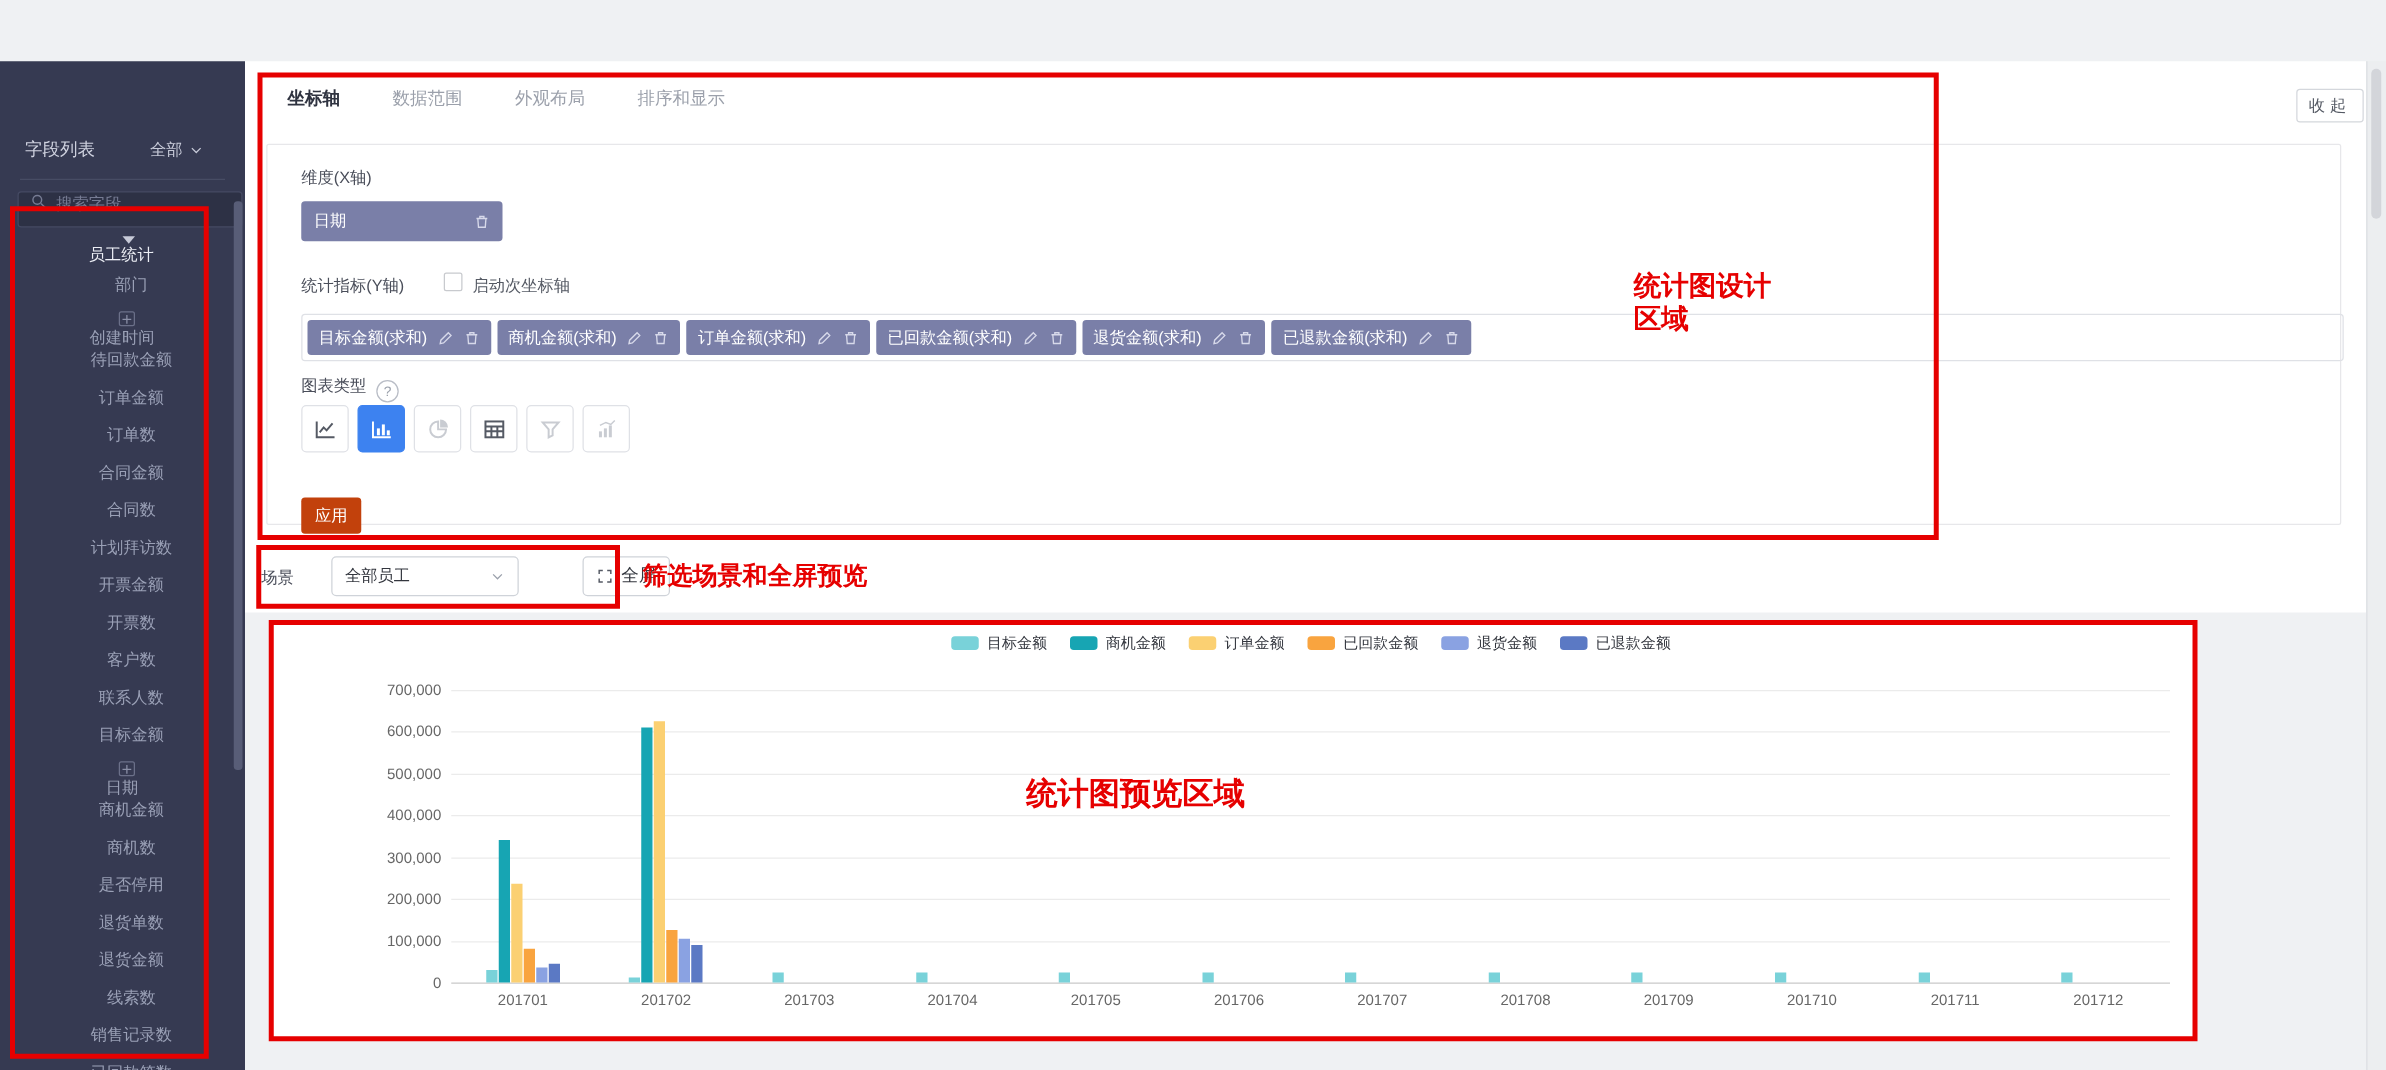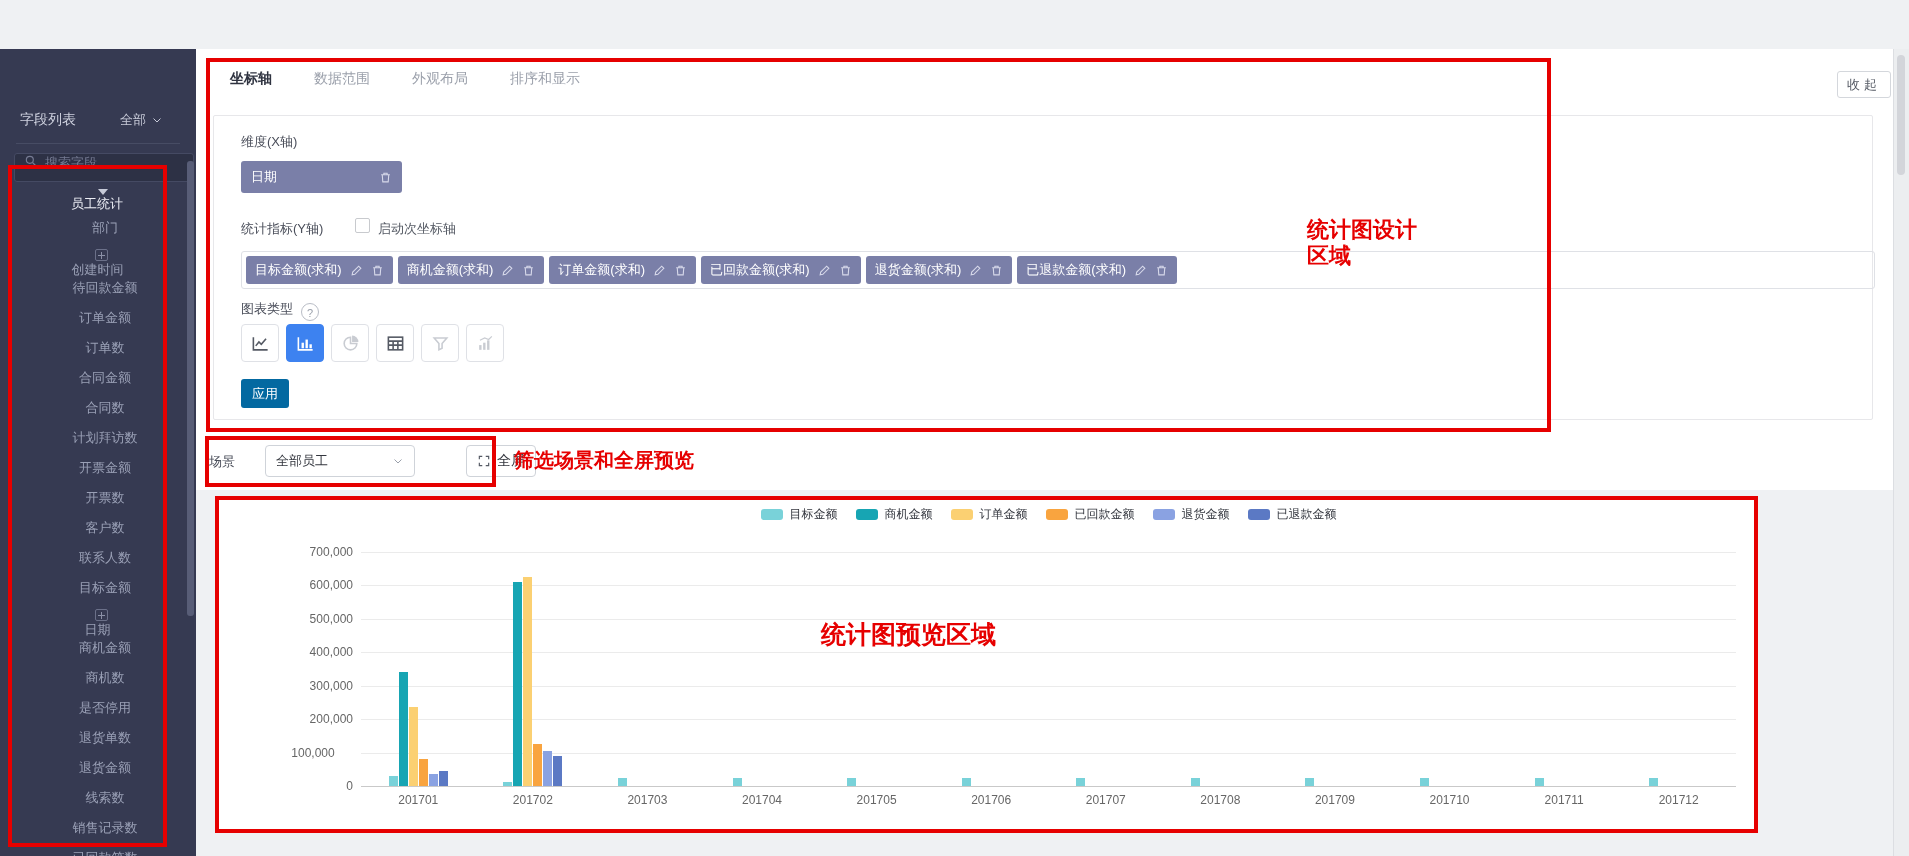--- a/index.html
+++ b/index.html
@@ -54,21 +54,21 @@
   .pills-wrap{position:absolute;left:241px;top:251px;width:1634px;height:38px;border:1px solid #dfe1e6;border-radius:3px;
               box-sizing:border-box;display:flex;align-items:center;padding:0 4px;gap:5px;}
   .m-pill{height:28px;padding:0 9px;gap:8px;}
   .help-circle{display:inline-block;width:18px;height:18px;border:1px solid #b9bdc6;border-radius:50%;color:#9aa0ab;
                font-size:11px;line-height:18px;text-align:center;box-sizing:border-box;vertical-align:-4px;margin-left:8px;}
   .type-row{position:absolute;left:241px;top:324px;display:flex;gap:7px;}
   .type-btn{width:38px;height:38px;border:1px solid #dfe1e6;border-radius:4px;background:#fff;display:flex;align-items:center;
             justify-content:center;color:#555a64;cursor:pointer;box-sizing:border-box;}
   .type-btn.active{background:#3d82f0;border-color:#3d82f0;color:#ffffff;}
   .type-btn.disabled{color:#c9ccd2;}
-  .apply-btn{position:absolute;left:241px;top:379px;width:48px;height:29px;background:#0369a1;color:#fff;border:none;
+  .apply-btn{position:absolute;left:241px;top:398px;width:48px;height:29px;background:#c2410c;color:#fff;border:none;
              border-radius:3px;font-size:13px;cursor:pointer;font-family:Liberation Mono, monospace;}
 
   .scene-label{position:absolute;left:209px;top:453px;font-size:13px;color:#4a4e5a;}
   .scene-select{position:absolute;left:265px;top:445px;width:150px;height:32px;border:1px solid #cfd3d9;border-radius:4px;
                 background:#fff;display:flex;align-items:center;justify-content:space-between;padding:0 10px;
                 font-size:13px;color:#33363e;box-sizing:border-box;cursor:pointer;}
   .scene-select .chev{color:#9aa0ab;display:flex;}
   .fullscreen-btn{position:absolute;left:466px;top:445px;height:32px;padding:0 10px;border:1px solid #cfd3d9;border-radius:4px;
                   background:#fff;display:flex;align-items:center;gap:6px;font-size:14px;color:#33363e;cursor:pointer;box-sizing:border-box;}
 
@@ -396,21 +396,21 @@
         </div>
         <div class="legend-item">
           <span class="legend-swatch" style="background: rgb(91, 121, 196);"></span>
           <span>已退款金额</span>
         </div>
       </div>
     <div id="plot">
         <div class="gridline zero" style="left: 145px; top: 288px; width: 1375px;"></div>
         <div class="y-tick" style="left: 57px; top: 281px;">0</div>
         <div class="gridline" style="left: 145px; top: 254.571px; width: 1375px;"></div>
-        <div class="y-tick" style="left: 57px; top: 247.571px; text-align: center;">100,000</div>
+        <div class="y-tick" style="left: 57px; top: 247.571px;">100,000</div>
         <div class="gridline" style="left: 145px; top: 221.143px; width: 1375px;"></div>
         <div class="y-tick" style="left: 57px; top: 214.143px;">200,000</div>
         <div class="gridline" style="left: 145px; top: 187.714px; width: 1375px;"></div>
         <div class="y-tick" style="left: 57px; top: 180.714px;">300,000</div>
         <div class="gridline" style="left: 145px; top: 154.286px; width: 1375px;"></div>
         <div class="y-tick" style="left: 57px; top: 147.286px;">400,000</div>
         <div class="gridline" style="left: 145px; top: 120.857px; width: 1375px;"></div>
         <div class="y-tick" style="left: 57px; top: 113.857px;">500,000</div>
         <div class="gridline" style="left: 145px; top: 87.4286px; width: 1375px;"></div>
         <div class="y-tick" style="left: 57px; top: 80.4286px;">600,000</div>

